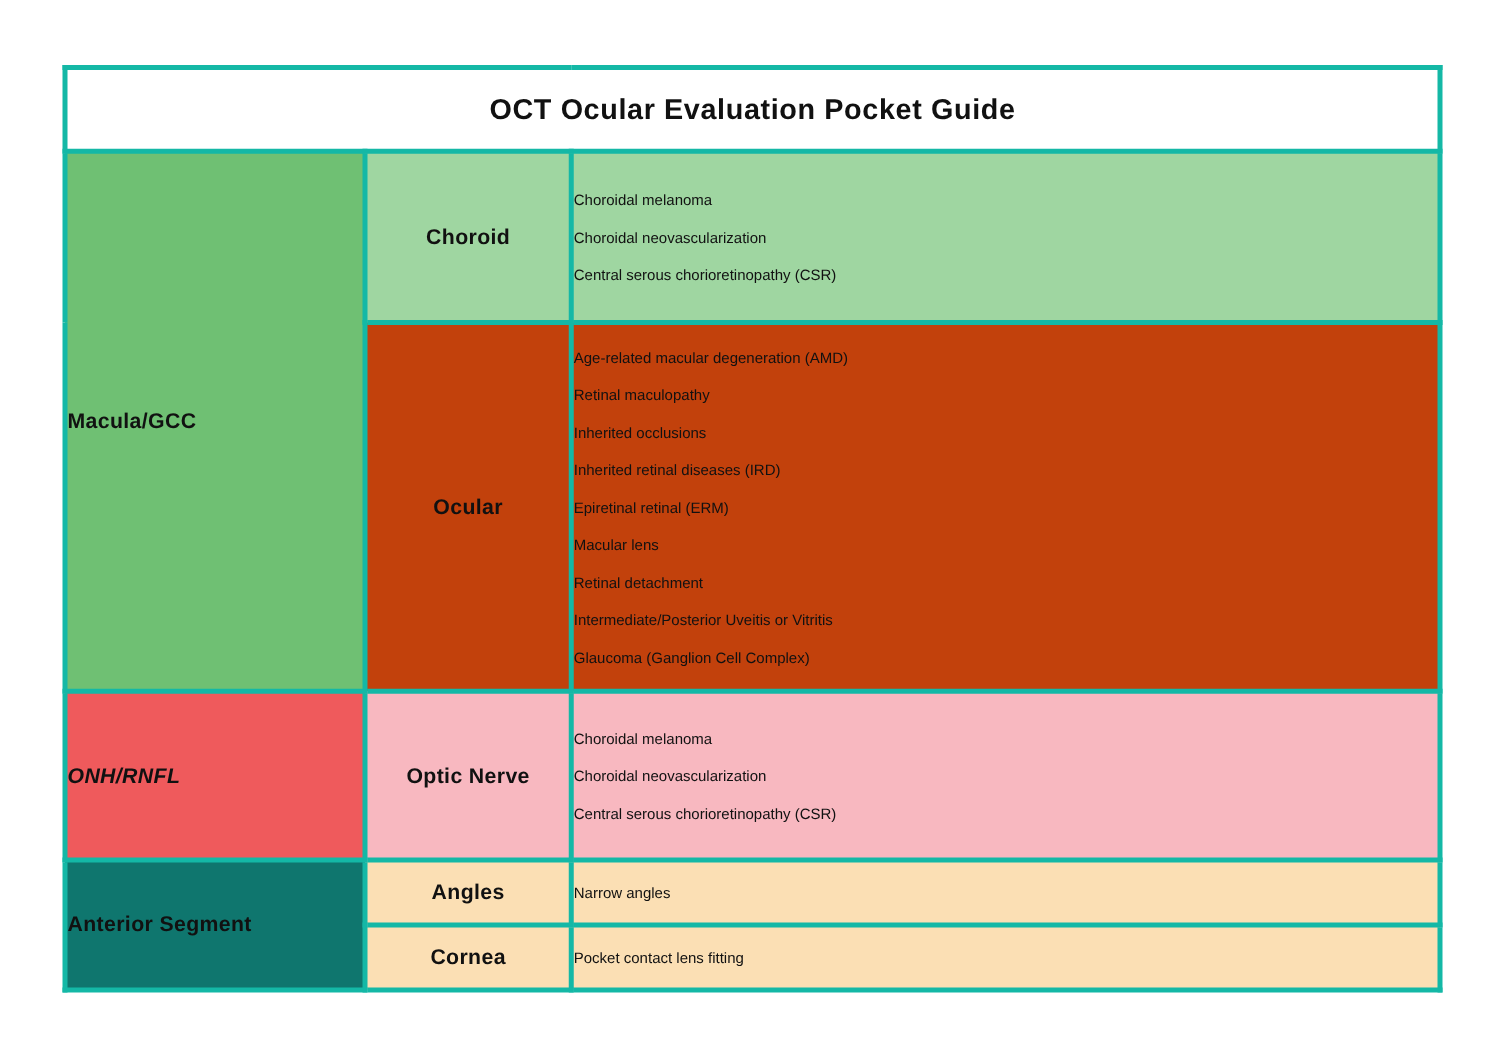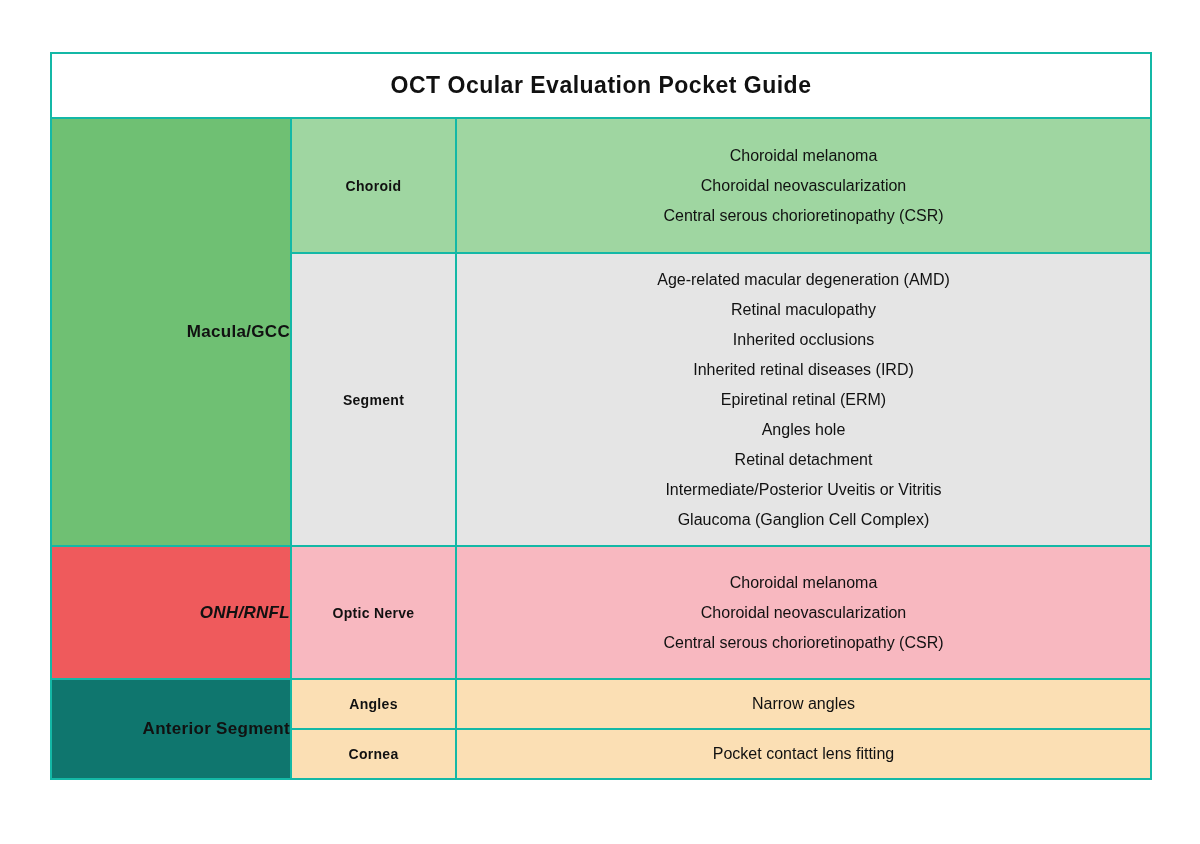--- a/index.html
+++ b/index.html
@@ -18,64 +18,63 @@
   }
   table.guide {
     position: absolute;
     left: 50px;
     top: 52px;
     width: 1100px;
     border-collapse: collapse;
     table-layout: fixed;
   }
   table.guide td {
-    border: 2px solid #14b8a6;
+    border: 4px solid #14b8a6;
     padding: 0;
     vertical-align: middle;
   }
   .title-cell {
     height: 63px;
     text-align: center;
     font-size: 23px;
     font-weight: bold;
     letter-spacing: 0.5px;
     background: #ffffff;
   }
   .group-cell {
-    text-align: right;
+    text-align: left;
     font-weight: bold;
     font-size: 17px;
     letter-spacing: 0.3px;
   }
   .sub-cell {
     text-align: center;
     font-weight: bold;
-    font-size: 14px;
+    font-size: 17px;
     letter-spacing: 0.3px;
     margin-top: 26px;
   }
   .content-cell {
     padding: 14px 16px 14px 32px;
-    font-size: 16px;
-    text-align: center;
+    font-size: 12px;
   }
   .content-cell .line {
     line-height: 30px;
     white-space: nowrap;
   }
   
   .row-choroid td { height: 133px; }
   .row-retina  td { height: 291px; }
   .row-onh     td { height: 131px; }
   .row-angles  td { height: 48px; }
   .row-cornea  td { height: 48px; }
   
   .bg-green-dark   { background: #6fc073; }
   .bg-green-mid    { background: #9fd6a1; }
-  .bg-green-light  { background: #e5e5e5; }
+  .bg-green-light  { background: #c2410c; }
   .bg-red          { background: #ef5a5c; font-style: italic; }
   .bg-pink         { background: #f8b8c0; }
   .bg-orange       { background: #0f766e; }
   .bg-orange-light { background: #fbdfb4; }
 </style>
 </head>
 <body>
 
 <div class="page">
   <table class="guide">
@@ -93,28 +92,28 @@
     <tr class="row-choroid">
       <td rowspan="2" class="group-cell bg-green-dark">Macula/GCC</td>
       <td class="sub-cell bg-green-mid">Choroid</td>
       <td class="content-cell bg-green-mid">
         <div class="line">Choroidal melanoma</div>
         <div class="line">Choroidal neovascularization</div>
         <div class="line">Central serous chorioretinopathy (CSR)</div>
       </td>
     </tr>
     <tr class="row-retina">
-      <td class="sub-cell bg-green-light">Segment</td>
+      <td class="sub-cell bg-green-light">Ocular</td>
       <td class="content-cell bg-green-light">
         <div class="line">Age-related macular degeneration (AMD)</div>
         <div class="line">Retinal maculopathy</div>
         <div class="line">Inherited occlusions</div>
         <div class="line">Inherited retinal diseases (IRD)</div>
         <div class="line">Epiretinal retinal (ERM)</div>
-        <div class="line">Angles hole</div>
+        <div class="line">Macular lens</div>
         <div class="line">Retinal detachment</div>
         <div class="line">Intermediate/Posterior Uveitis or Vitritis</div>
         <div class="line">Glaucoma (Ganglion Cell Complex)</div>
       </td>
     </tr>
 
     <tr class="row-onh">
       <td class="group-cell bg-red">ONH/RNFL</td>
       <td class="sub-cell bg-pink">Optic Nerve</td>
       <td class="content-cell bg-pink">

